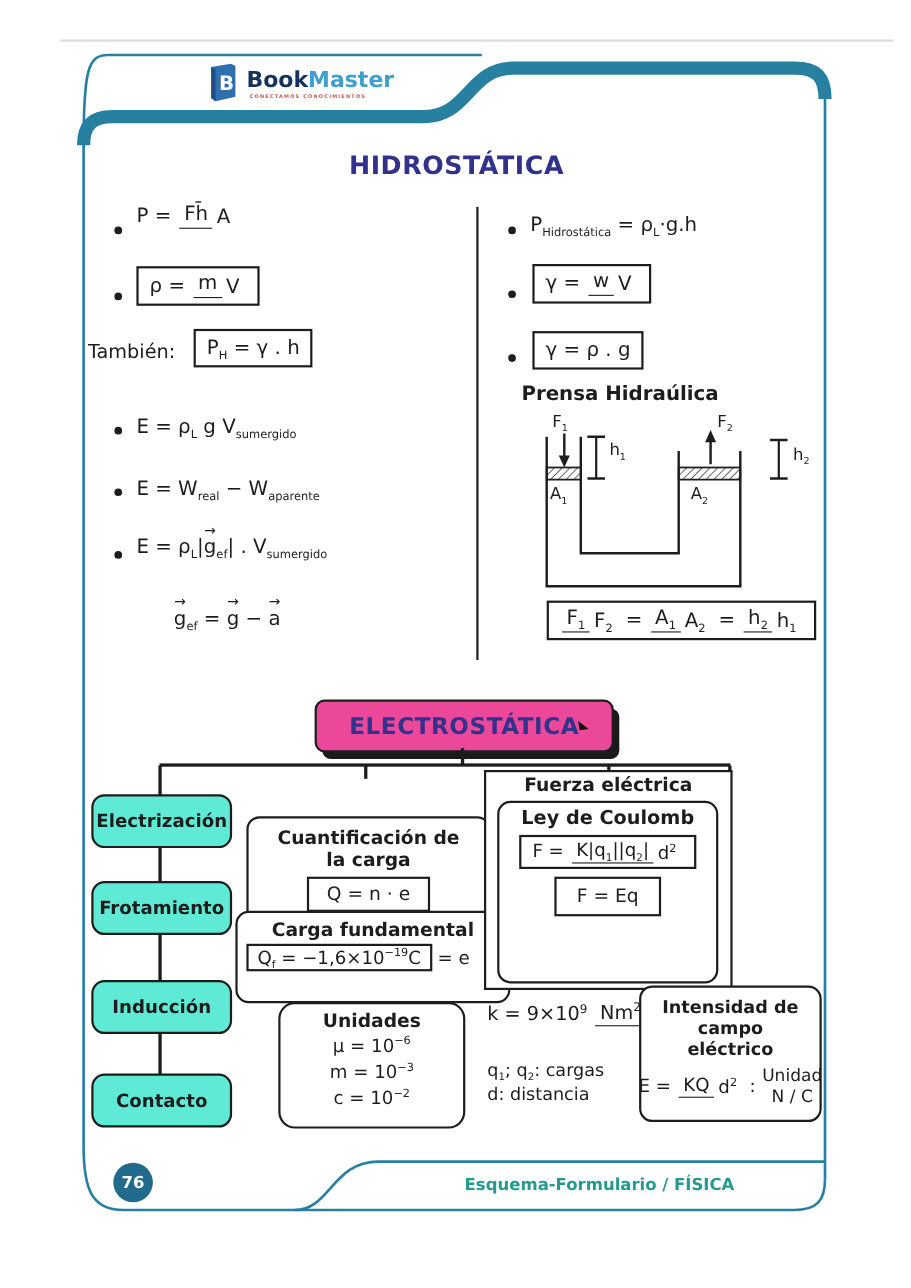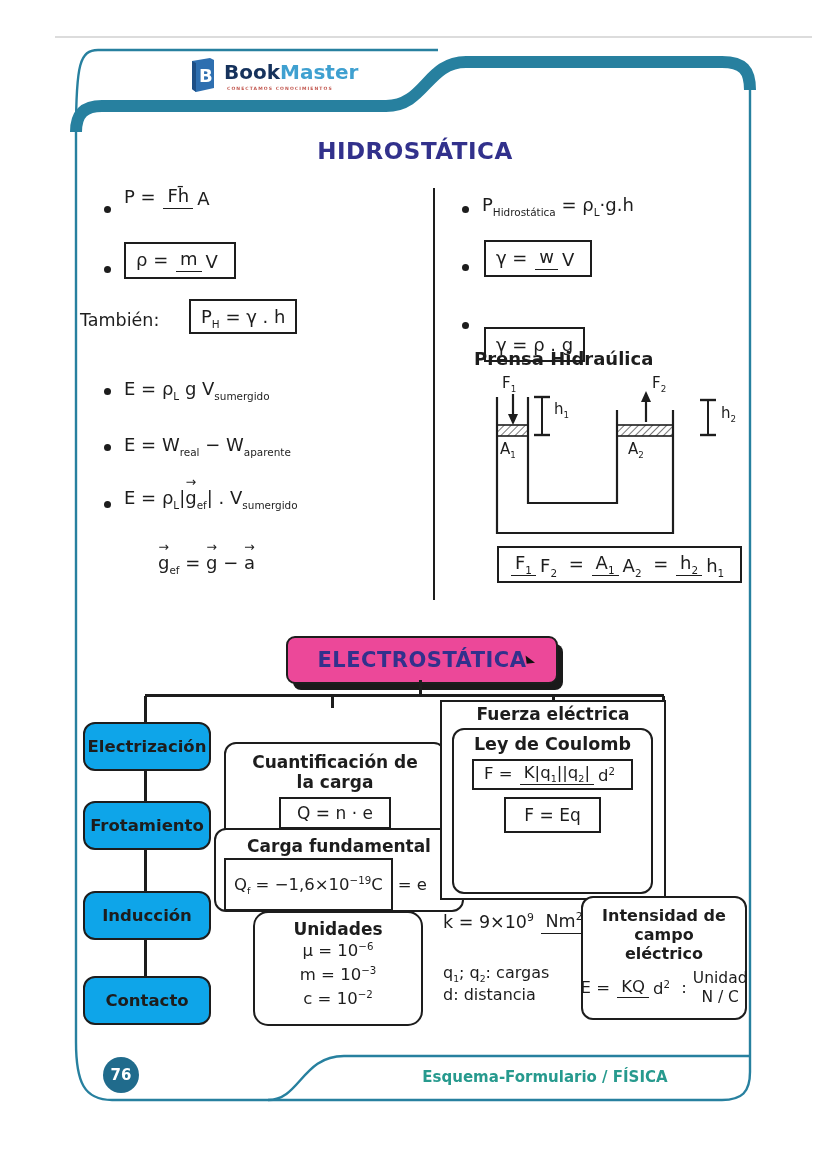--- a/index.html
+++ b/index.html
@@ -10,21 +10,21 @@
   .formula{position:absolute;white-space:nowrap;font-size:18px;color:#1d1d1d;}
   .bullet{position:absolute;width:7px;height:7px;border-radius:50%;background:#1d1d1d;}
   .fbox{border:2px solid #1d1d1d;padding:5px 10px;display:inline-block;background:#fff;}
   .frac{display:inline-flex;flex-direction:row;align-items:center;vertical-align:middle;margin:0 2px;line-height:1.05;}
   .frac>.num{padding:0 4px 2px;border-bottom:1.7px solid #1d1d1d;}
   .frac>.den{padding:2px 4px 0;}
   sub{font-size:.58em;line-height:0;} sup{font-size:.62em;line-height:0;}
   .vec{position:relative;display:inline-block;}
   .vec::after{content:"→";position:absolute;left:50%;transform:translateX(-50%);top:-0.85em;font-size:.7em;line-height:1;}
   .sec-title{position:absolute;font-weight:bold;color:#32318c;letter-spacing:.5px;}
-  .rbox{position:absolute;border:2.2px solid #1d1d1d;border-radius:12px;background:#0ea5e9;
+  .rbox{position:absolute;border:2.2px solid #1d1d1d;border-radius:12px;background:#5eead4;
         display:flex;align-items:center;justify-content:center;text-align:center;font-weight:bold;}
   .panel{position:absolute;border:2.2px solid #1d1d1d;background:#fff;text-align:center;}
   .panel.rounded{border-radius:12px;}
   .ptitle{font-weight:bold;font-size:17px;line-height:1.2;padding-top:6px;}
   .footer-label{position:absolute;font-weight:bold;color:#279a8e;font-size:15px;text-align:center;}
   .page-circle{position:absolute;border-radius:50%;background:#206b8c;color:#fff;font-weight:bold;
                display:flex;align-items:center;justify-content:center;font-size:15px;}
   .logo-book{font-weight:bold;font-size:20px;color:#16325c;}
   .logo-master{font-weight:bold;font-size:20px;color:#3fa0d0;}
   .logo-tagline{font-size:4.5px;letter-spacing:1.1px;color:#c2574f;font-weight:bold;}
@@ -68,21 +68,21 @@
         <span class="den">A</span>
       </span></div>
 
   <div class="bullet" style="left:104px;top:266px;"></div>
   <div class="formula fbox" style="left:124px;top:242px;">ρ = <span class="frac">
         <span class="num">m</span>
         <span class="den">V</span>
       </span></div>
 
   <div class="formula" style="left:80px;top:310px;font-size:17.5px;">También:</div>
-  <div class="formula fbox" style="left:189px;top:299px;">P<sub>H</sub> = γ . h</div>
+  <div class="formula fbox" style="left:176px;top:299px;">P<sub>H</sub> = γ . h</div>
 
   <div class="bullet" style="left:104px;top:388px;"></div>
   <div class="formula" style="left:124px;top:378px;">E = ρ<sub>L</sub> g V<sub>sumergido</sub></div>
 
   <div class="bullet" style="left:104px;top:444px;"></div>
   <div class="formula" style="left:124px;top:434px;">E = W<sub>real</sub> − W<sub>aparente</sub></div>
 
   <div class="bullet" style="left:104px;top:501px;"></div>
   <div class="formula" style="left:124px;top:487px;">E = ρ<sub>L</sub>|<span class="vec">g</span><sub>ef</sub>| . V<sub>sumergido</sub></div>
 
@@ -91,21 +91,21 @@
   <div class="bullet" style="left:462px;top:206px;"></div>
   <div class="formula" style="left:482px;top:194px;">P<sub>Hidrostática</sub> = ρ<sub>L</sub>·g.h</div>
 
   <div class="bullet" style="left:462px;top:264px;"></div>
   <div class="formula fbox" style="left:484px;top:240px;">γ = <span class="frac">
         <span class="num">w</span>
         <span class="den">V</span>
       </span></div>
 
   <div class="bullet" style="left:462px;top:322px;"></div>
-  <div class="formula fbox" style="left:484px;top:301px;margin-top:26px;">γ = ρ . g</div>
+  <div class="formula fbox" style="left:484px;top:301px;">γ = ρ . g</div>
 
   <div class="formula underline" style="left:474px;top:348px;font-weight:bold;font-size:18px;">Prensa Hidraúlica</div>
 
   <div class="abs" style="left:480px;top:378px;width:270px;height:172px;">
     <svg width="270" height="172" viewBox="0 0 270 172">
       <defs>
         <pattern id="hatch" width="5" height="5" patternUnits="userSpaceOnUse" patternTransform="rotate(45)">
           <line x1="0" y1="0" x2="0" y2="5" stroke="#1d1d1d" stroke-width="1.2"></line>
         </pattern>
       </defs>
@@ -166,21 +166,21 @@
   <div class="rbox" style="left:83px;top:976px;width:124px;height:45px;font-size:16.5px;">Contacto</div>
 
   <div class="panel rounded" style="left:224px;top:706px;width:218px;height:110px;margin-top:36px;">
     <div class="ptitle" style="width:180px;margin:2px auto 4px;">Cuantificación de la carga</div>
     <span class="fbox" style="font-size:17px;padding:4px 16px;">Q = n · e</span>
   </div>
 
   <div class="panel rounded" style="left:214px;top:828px;width:246px;height:80px;">
     <div class="ptitle">Carga fundamental</div>
     <div style="display:flex;align-items:center;justify-content:flex-start;padding:2px 4px 0 8px;">
-      <span class="fbox" style="font-size:16.5px;padding:15px 8px;">Q<sub>f</sub> = −1,6×10<sup>−19</sup>C</span>
+      <span class="fbox" style="font-size:16.5px;padding:1px 8px;">Q<sub>f</sub> = −1,6×10<sup>−19</sup>C</span>
       <span style="font-size:16.5px;margin-left:5px;">= e</span>
     </div>
   </div>
 
   <div class="panel rounded" style="left:253px;top:911px;width:166px;height:111px;border-radius:15px;">
     <div class="ptitle">Unidades</div>
     <div style="font-size:16.5px;line-height:1.45;">
       <div>μ = 10<sup>−6</sup></div>
       <div>m = 10<sup>−3</sup></div>
       <div>c = 10<sup>−2</sup></div>

